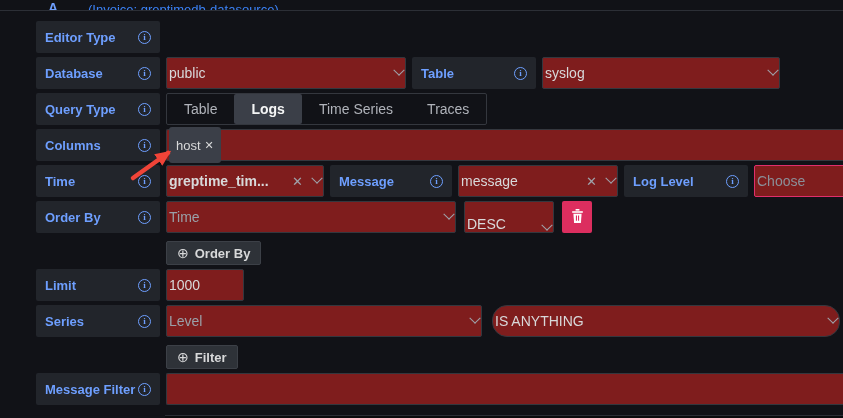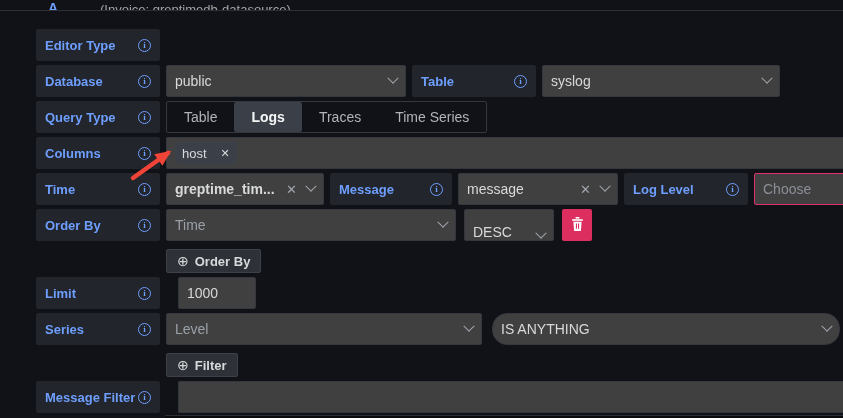--- a/index.html
+++ b/index.html
@@ -2,59 +2,59 @@
 <html><head>
 <meta charset="utf-8">
 <style>
   html,body{margin:0;padding:0;background:#111217;width:843px;height:418px;overflow:hidden;
     font-family:"Liberation Sans",sans-serif;-webkit-font-smoothing:antialiased;}
   .stage{position:relative;width:843px;height:418px;background:#111217;}
 
   
   .qheader{position:relative;height:10px;overflow:hidden;border-bottom:1px solid #2c2f36;}
   .refid{position:absolute;left:48px;top:0;color:#6e9fff;font-weight:700;font-size:14px;}
-  .dsname{position:absolute;left:100px;top:2px;color:#a3a3a3;font-size:13px;text-align:right;}
+  .dsname{position:absolute;left:88px;top:2px;color:#3b82f6;font-size:13px;text-align:right;}
 
   .row{display:flex;align-items:center;height:32px;margin:4px 0 0 36px;gap:6px;}
-  .row.first{margin-top:18px;}
+  .row.first{margin-top:10px;}
   .btnrow{height:24px;margin:8px 0 0 166px;}
 
   
   .lbl{flex:0 0 auto;width:124px;height:32px;background:#22252b;border-radius:2px;
     display:flex;align-items:center;justify-content:space-between;padding:0 9px;box-sizing:border-box;}
   .lbl .txt{color:#6e9fff;font-size:13px;font-weight:600;white-space:nowrap;}
   .lbl.w110{width:122px;}
   .info{width:13px;height:13px;border:1.4px solid #6e9fff;border-radius:50%;color:#6e9fff;
     font-size:9px;font-weight:700;display:flex;align-items:center;justify-content:center;
     box-sizing:border-box;flex:0 0 auto;font-family:"Liberation Serif",serif;cursor:pointer;}
 
   
-  .sel,.inp{height:32px;background:#404040;border:1px solid #34373e;border-radius:2px;
-    box-sizing:border-box;display:flex;align-items:center;padding:0 8px;gap:8px;cursor:pointer;}
+  .sel,.inp{height:32px;background:#7f1d1d;border:1px solid #34373e;border-radius:2px;
+    box-sizing:border-box;display:flex;align-items:center;padding:0 2px;gap:8px;cursor:pointer;}
   .sel .val{flex:1;font-size:14px;color:#d8d9da;white-space:nowrap;overflow:hidden;}
   .sel .val.dim{color:#9aa0a8;}
   .sel .val.ph{color:#8b8f98;}
   .sel .val.strong{font-weight:600;}
   .x{color:#9fa3ab;font-size:13px;line-height:1;cursor:pointer;flex:0 0 auto;}
   .chev{flex:0 0 auto;width:7px;height:7px;border-right:1.6px solid #9fa3ab;border-bottom:1.6px solid #9fa3ab;
     transform:rotate(45deg) translate(-2px,-2px);margin-left:2px;}
-  .inp{cursor:text;margin-left:12px;}
+  .inp{cursor:text;}
   input.raw{background:transparent;border:none;outline:none;color:#d8d9da;font-size:14px;
     font-family:"Liberation Sans",sans-serif;width:100%;padding:0;}
   .invalid{border-color:#e02f6b;}
 
   
   .radiogrp{display:inline-flex;height:32px;border:1px solid #34373e;border-radius:2px;
     box-sizing:border-box;background:#111217;align-items:stretch;overflow:hidden;}
   .radio{display:flex;align-items:center;padding:0 17px;font-size:14px;color:#b0b3ba;
     cursor:pointer;white-space:nowrap;}
   .radio.active{background:#3b3f48;color:#f4f5f5;font-weight:600;border-radius:2px;}
 
   
-  .tag{display:flex;align-items:center;gap:14px;height:22px;background:#3b3f48;border-radius:3px;
+  .tag{display:flex;align-items:center;gap:4px;height:36px;background:#3b3f48;border-radius:3px;
     padding:0 7px;font-size:13px;color:#d8d9da;}
   .tag .x{font-size:11px;color:#d8d9da;}
 
   
   .btn{display:inline-flex;align-items:center;gap:6px;height:24px;padding:0 10px;
     background:#2e3238;border:1px solid #3c4047;border-radius:2px;color:#d8d9da;
     font-size:13px;font-weight:600;cursor:pointer;box-sizing:border-box;}
   .btn .plus{font-size:14px;font-weight:400;color:#d8d9da;}
 
   .trashbtn{width:30px;height:32px;background:#dc2e5f;border:none;border-radius:2px;
@@ -114,22 +114,22 @@
   </div>
 
   <div class="row">
     <div class="lbl">
       <span class="txt">Query Type</span>
       <span class="info">i</span>
     </div>
     <div class="radiogrp">
       <div class="radio">Table</div>
       <div class="radio active">Logs</div>
+      <div class="radio">Time Series</div>
       <div class="radio">Traces</div>
-      <div class="radio">Time Series</div>
     </div>
   </div>
 
   <div class="row">
     <div class="lbl">
       <span class="txt">Columns</span>
       <span class="info">i</span>
     </div>
     <div class="sel grow" style="border-right:none;border-radius:2px 0 0 2px;">
       <span class="tag">

